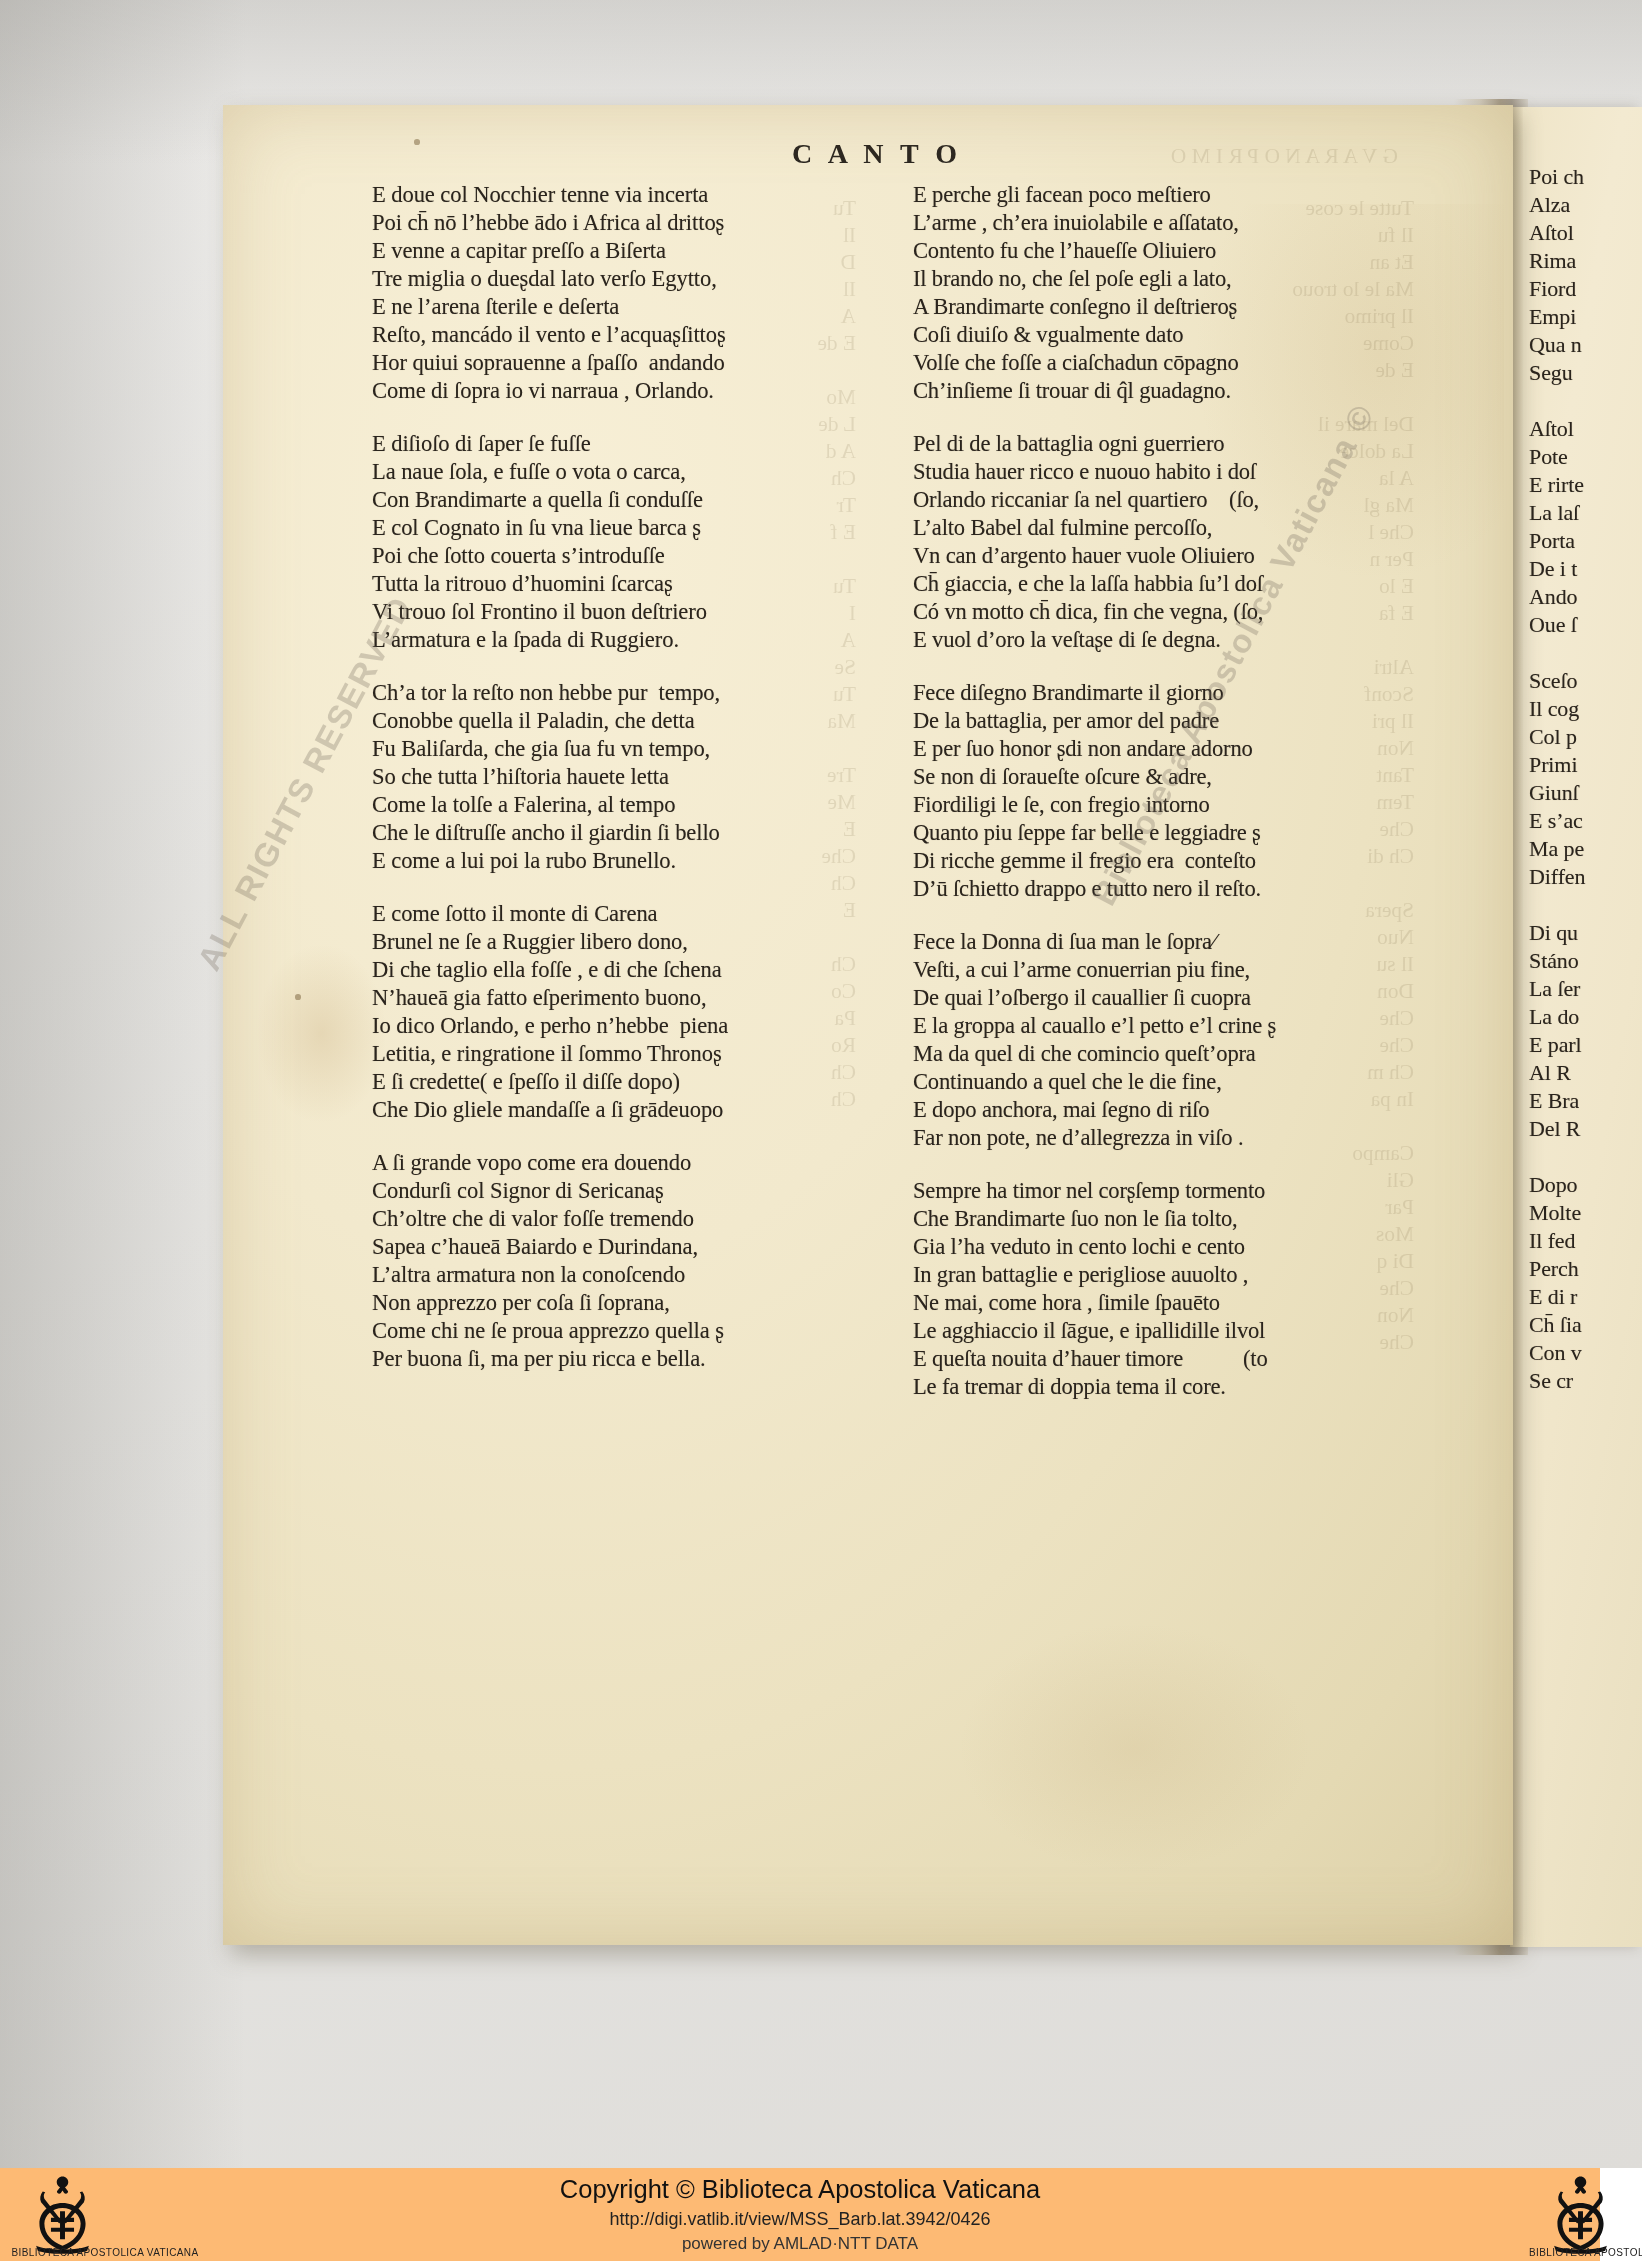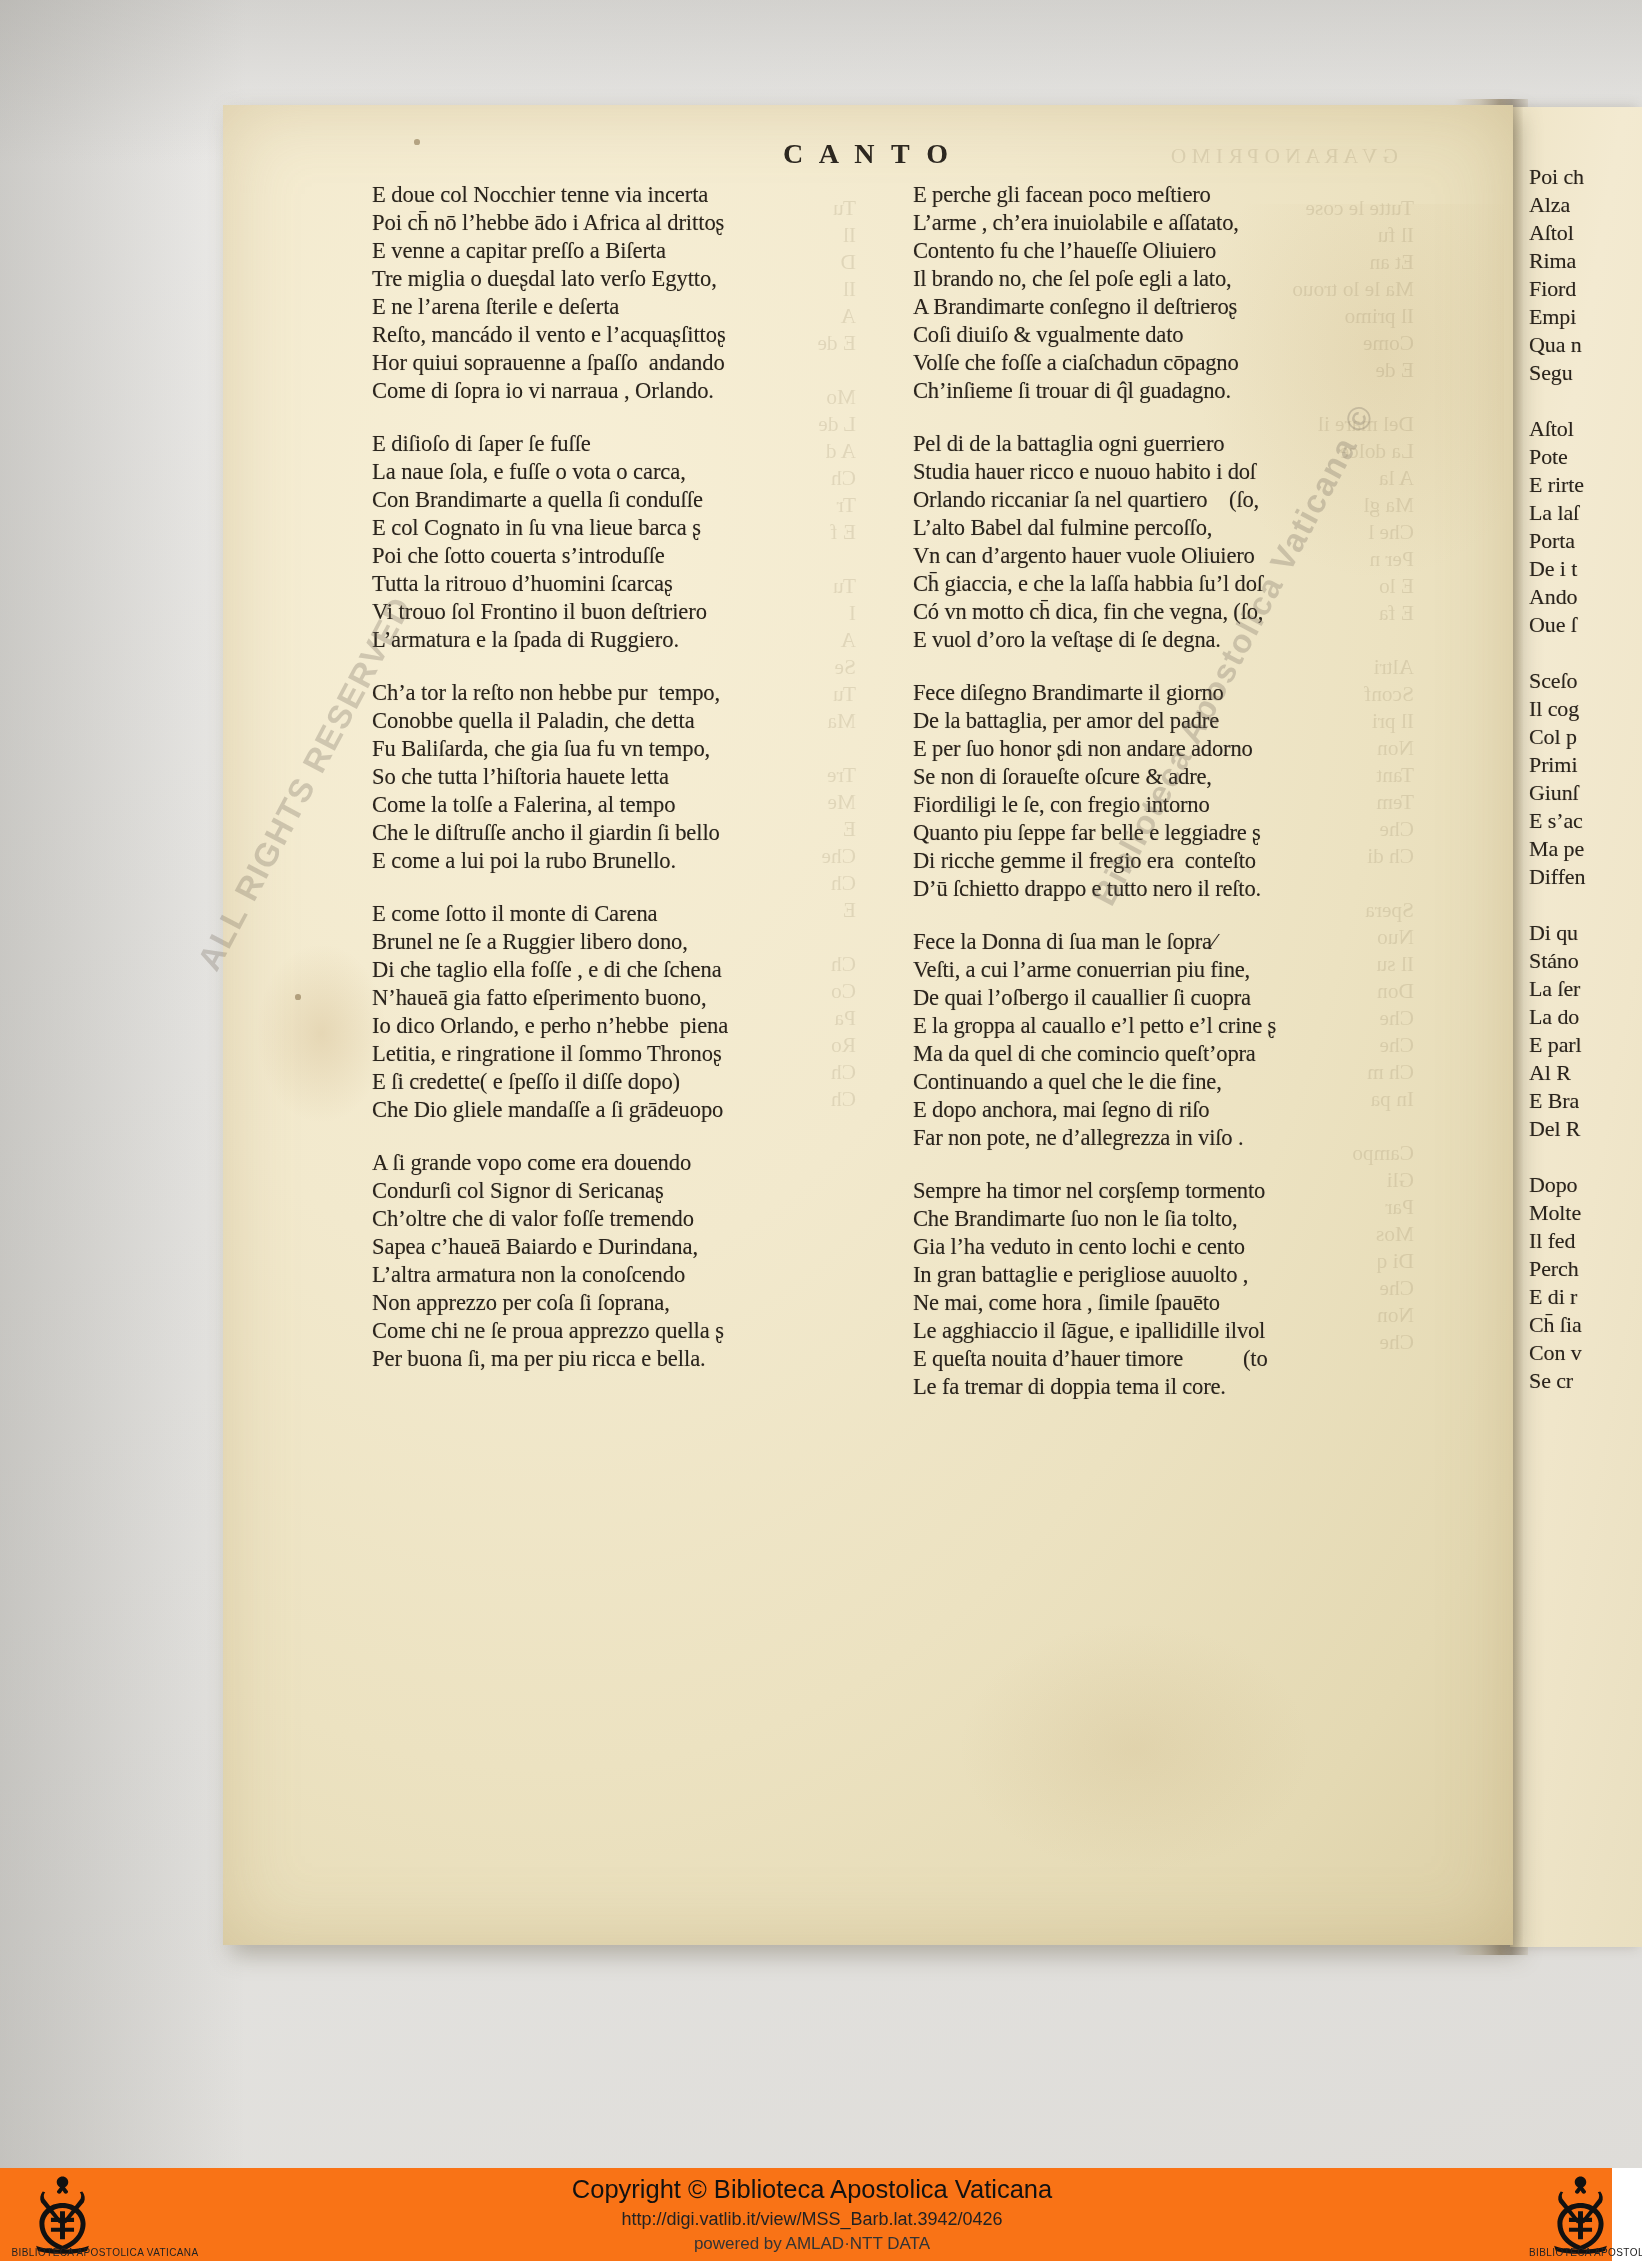--- a/index.html
+++ b/index.html
@@ -136,21 +136,21 @@
     overflow: hidden;
   }
   .showthrough .st-col {
     position: absolute;
     width: 526px;
   }
 
   
   .page-head {
     position: absolute;
-    left: 0;
+    left: 9px;
     top: 33px;
     width: 1290px;
     text-align: center;
     font-size: 28px;
     letter-spacing: 5px;
     font-weight: 700;
     color: #2b2620;
     font-family: "Liberation Serif", serif;
   }
   .text-body {
@@ -218,25 +218,24 @@
     color: #2a241d;
   }
 
   
   .footer {
     position: absolute;
     left: 0;
     top: 2168px;
     width: 1600px;
     height: 93px;
-    background: #f97316;
+    background: #fdba74;
     display: flex;
     align-items: center;
     justify-content: center;
-    padding-left: 12px;
   }
   .footer-center {
     text-align: center;
     font-family: "Liberation Sans", sans-serif;
     color: #111111;
   }
   .footer-line1 { font-size: 25.5px; margin-bottom: 4.1px; }
   .footer-line2 { font-size: 18px; color: #222222; margin-bottom: 4.1px; }
   .footer-line3 { font-size: 17px; color: #333333; }
 

